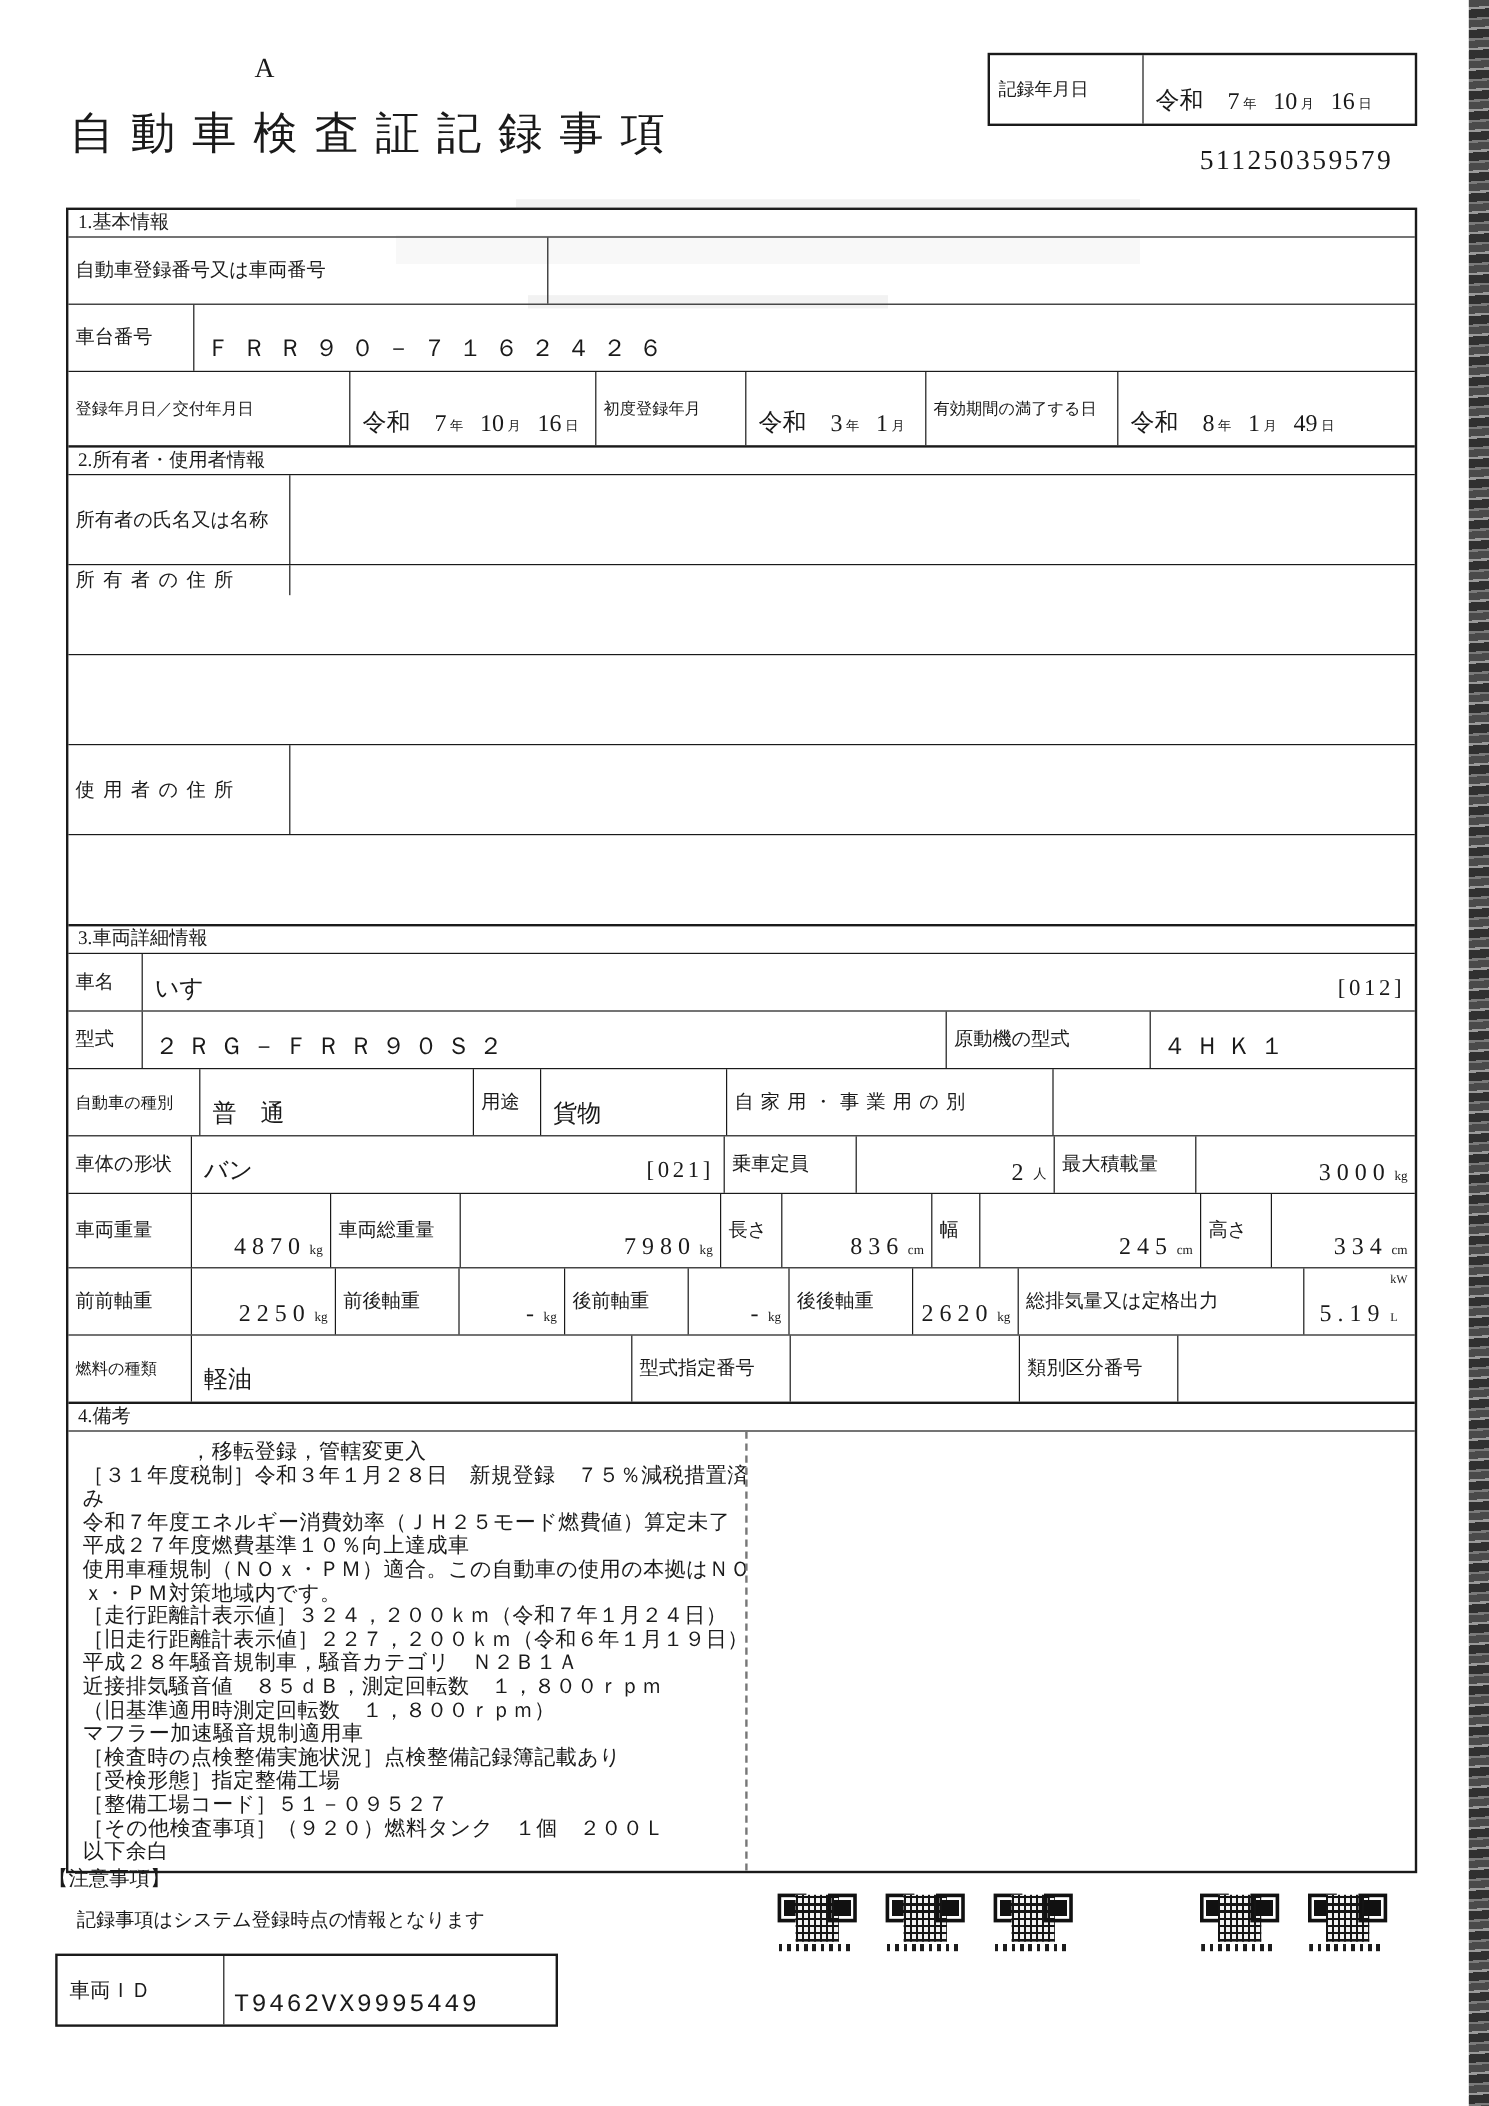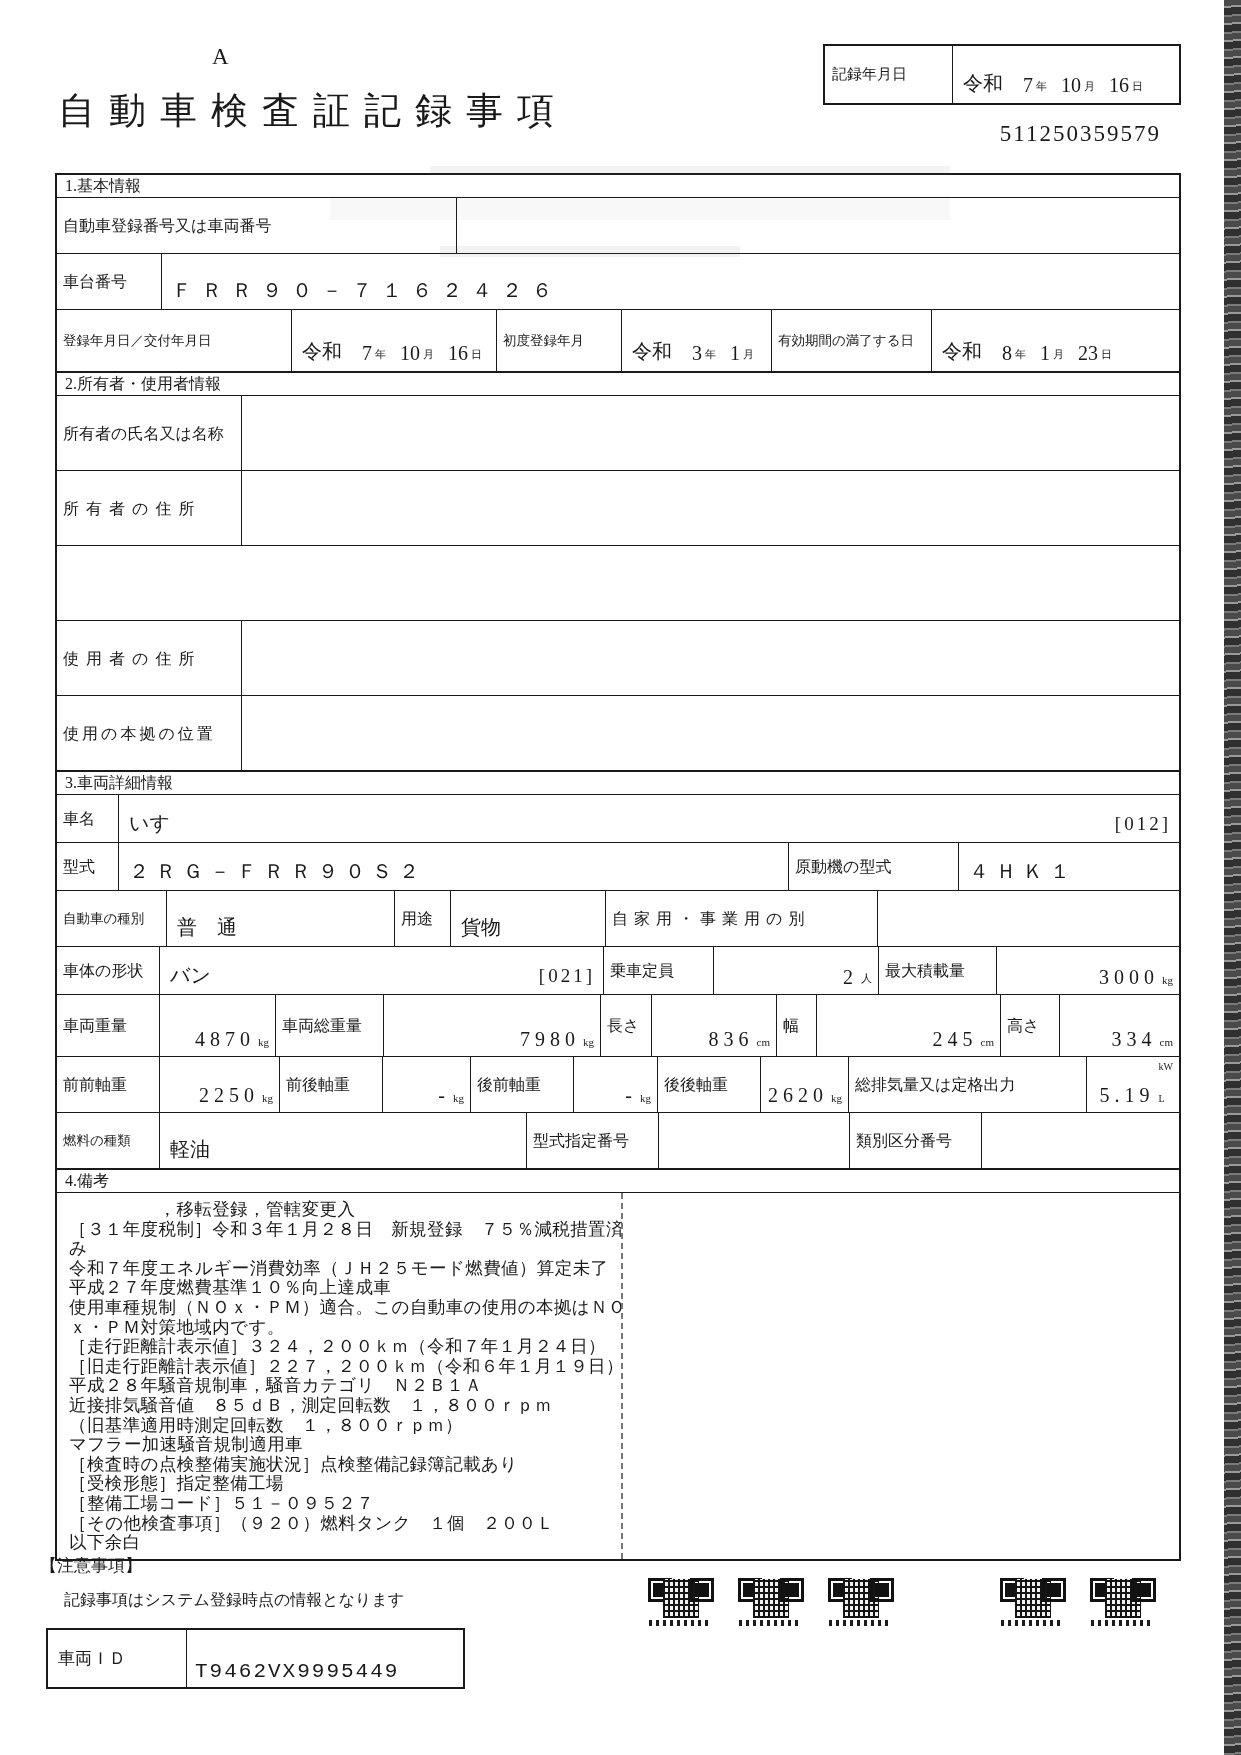--- a/index.html
+++ b/index.html
@@ -115,44 +115,43 @@
         <span class="dnum">1</span>
           <span class="u">月</span>
       </div>
       <div class="cell lab small" style="width:160px;">有効期間の満了する日</div>
       <div class="cell last dateval">
         <span class="era">令和</span>
         <span class="dnum">8</span>
           <span class="u">年</span>
         <span class="dnum">1</span>
           <span class="u">月</span>
-        <span class="dnum">23</span>
+        <span class="dnum">49</span>
           <span class="u">日</span>
       </div>
     </div>
 
     <div class="sec-title">2.所有者・使用者情報</div>
 
     <div class="row" style="height:75px;">
       <div class="cell lab" style="width:185px;">所有者の氏名又は名称</div>
       <div class="cell last val"></div>
     </div>
-    <div class="row" style="height:75px;">
+    <div class="row" style="height:75px;flex-direction:column;">
       <div class="cell lab sp" style="width:185px;">所有者の住所</div>
       <div class="cell last val"></div>
     </div>
     <div class="row" style="height:75px;">
       <div class="cell last val"></div>
     </div>
     <div class="row" style="height:75px;">
       <div class="cell lab sp" style="width:185px;">使用者の住所</div>
       <div class="cell last val"></div>
     </div>
     <div class="row" style="height:75px;">
-      <div class="cell lab" style="width:185px; letter-spacing:3px;">使用の本拠の位置</div>
       <div class="cell last val"></div>
     </div>
 
     <div class="sec-title">3.車両詳細情報</div>
 
     <div class="row" style="height:48px;">
       <div class="cell lab" style="width:62px;">車名</div>
       <div class="cell last val between">
         <span>いすゞ</span>
         <span class="code">[012]</span>

